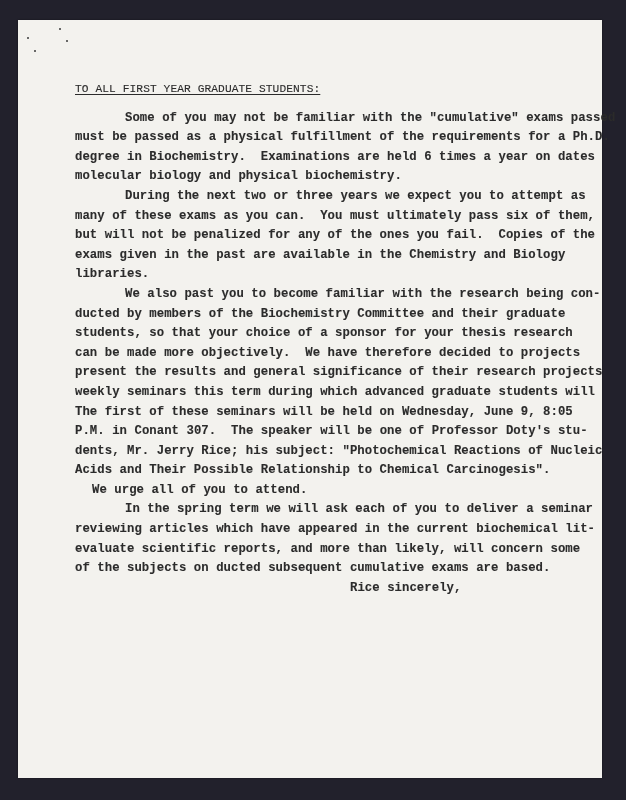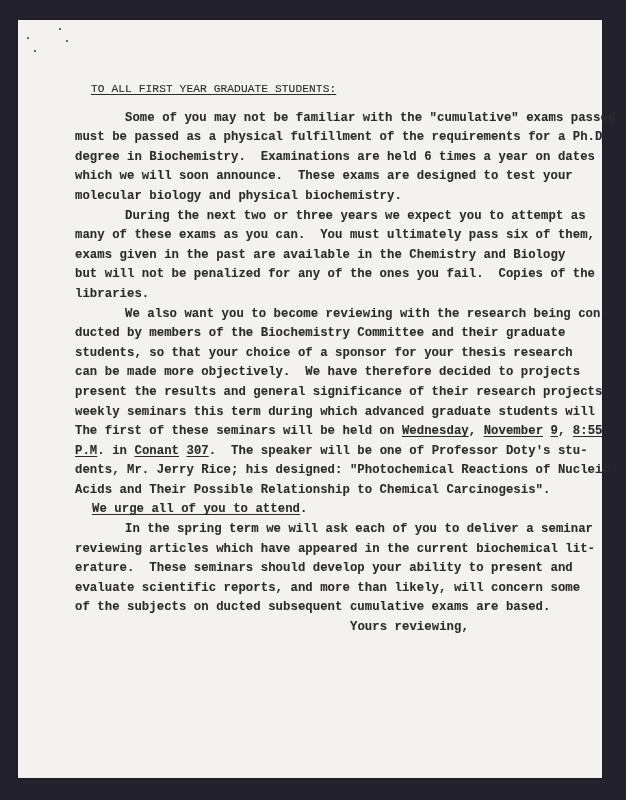--- a/index.html
+++ b/index.html
@@ -43,31 +43,29 @@
       -webkit-text-stroke: 0.1px #2b2b2b;
     }
     .heading {
       display: inline-block;
       font-size: 11.2px;
       font-weight: normal;
       text-decoration: underline;
       text-underline-offset: 2px;
       margin-bottom: 9px;
       letter-spacing: 0.1px;
-      margin-left: 16px;
     }
     .line {
       display: block;
       white-space: pre;
     }
     .indent {
       padding-left: 50px;
     }
     .u {
-      text-decoration: underline;
       text-underline-offset: 2px;
     }
     .urge {
       display: block;
       padding-left: 17px;
       white-space: pre;
     }
     .closing {
       display: block;
       padding-left: 275px;
@@ -84,48 +82,46 @@
   <span class="speck" style="left:16px;top:30px;"></span>
 </div>
 
 <div class="letter">
   <div class="heading">TO ALL FIRST YEAR GRADUATE STUDENTS:</div>
 
   <div>
     <span class="line indent">Some of you may not be familiar with the "cumulative" exams passed</span>
     <span class="line">must be passed as a physical fulfillment of the requirements for a Ph.D.</span>
     <span class="line">degree in Biochemistry.  Examinations are held 6 times a year on dates</span>
-    <span class="line">which we will soon announce.  These exams are designed to test your</span>
     <span class="line">molecular biology and physical biochemistry.</span>
   </div>
 
   <div>
     <span class="line indent">During the next two or three years we expect you to attempt as</span>
     <span class="line">many of these exams as you can.  You must ultimately pass six of them,</span>
+    <span class="line">but will not be penalized for any of the ones you fail.  Copies of the</span>
     <span class="line">exams given in the past are available in the Chemistry and Biology</span>
-    <span class="line">but will not be penalized for any of the ones you fail.  Copies of the</span>
     <span class="line">libraries.</span>
   </div>
 
   <div>
-    <span class="line indent">We also want you to become reviewing with the research being con-</span>
+    <span class="line indent">We also past you to become familiar with the research being con-</span>
     <span class="line">ducted by members of the Biochemistry Committee and their graduate</span>
     <span class="line">students, so that your choice of a sponsor for your thesis research</span>
     <span class="line">can be made more objectively.  We have therefore decided to projects</span>
     <span class="line">present the results and general significance of their research projects</span>
     <span class="line">weekly seminars this term during which advanced graduate students will</span>
-    <span class="line"><span>The first of these seminars will be held on </span><span class="u">Wednesday</span><span>, </span><span class="u">November</span><span> </span><span class="u">9</span><span>, </span><span class="u">8:55</span></span>
+    <span class="line"><span>The first of these seminars will be held on </span><span class="u">Wednesday</span><span>, </span><span class="u">June</span><span> </span><span class="u">9</span><span>, </span><span class="u">8:05</span></span>
     <span class="line"><span class="u">P.M</span><span>. in </span><span class="u">Conant</span><span> </span><span class="u">307</span><span>.  The speaker will be one of Professor Doty's stu-</span></span>
-    <span class="line">dents, Mr. Jerry Rice; his designed: "Photochemical Reactions of Nucleic</span>
+    <span class="line">dents, Mr. Jerry Rice; his subject: "Photochemical Reactions of Nucleic</span>
     <span class="line">Acids and Their Possible Relationship to Chemical Carcinogesis".</span>
     <span class="urge"><span class="u">We urge all of you to attend</span><span>.</span></span>
   </div>
 
   <div>
     <span class="line indent">In the spring term we will ask each of you to deliver a seminar</span>
     <span class="line">reviewing articles which have appeared in the current biochemical lit-</span>
-    <span class="line">erature.  These seminars should develop your ability to present and</span>
     <span class="line">evaluate scientific reports, and more than likely, will concern some</span>
     <span class="line">of the subjects on ducted subsequent cumulative exams are based.</span>
   </div>
 
-  <span class="closing">Yours reviewing,</span>
+  <span class="closing">Rice sincerely,</span>
 </div>
 
 </body></html>

